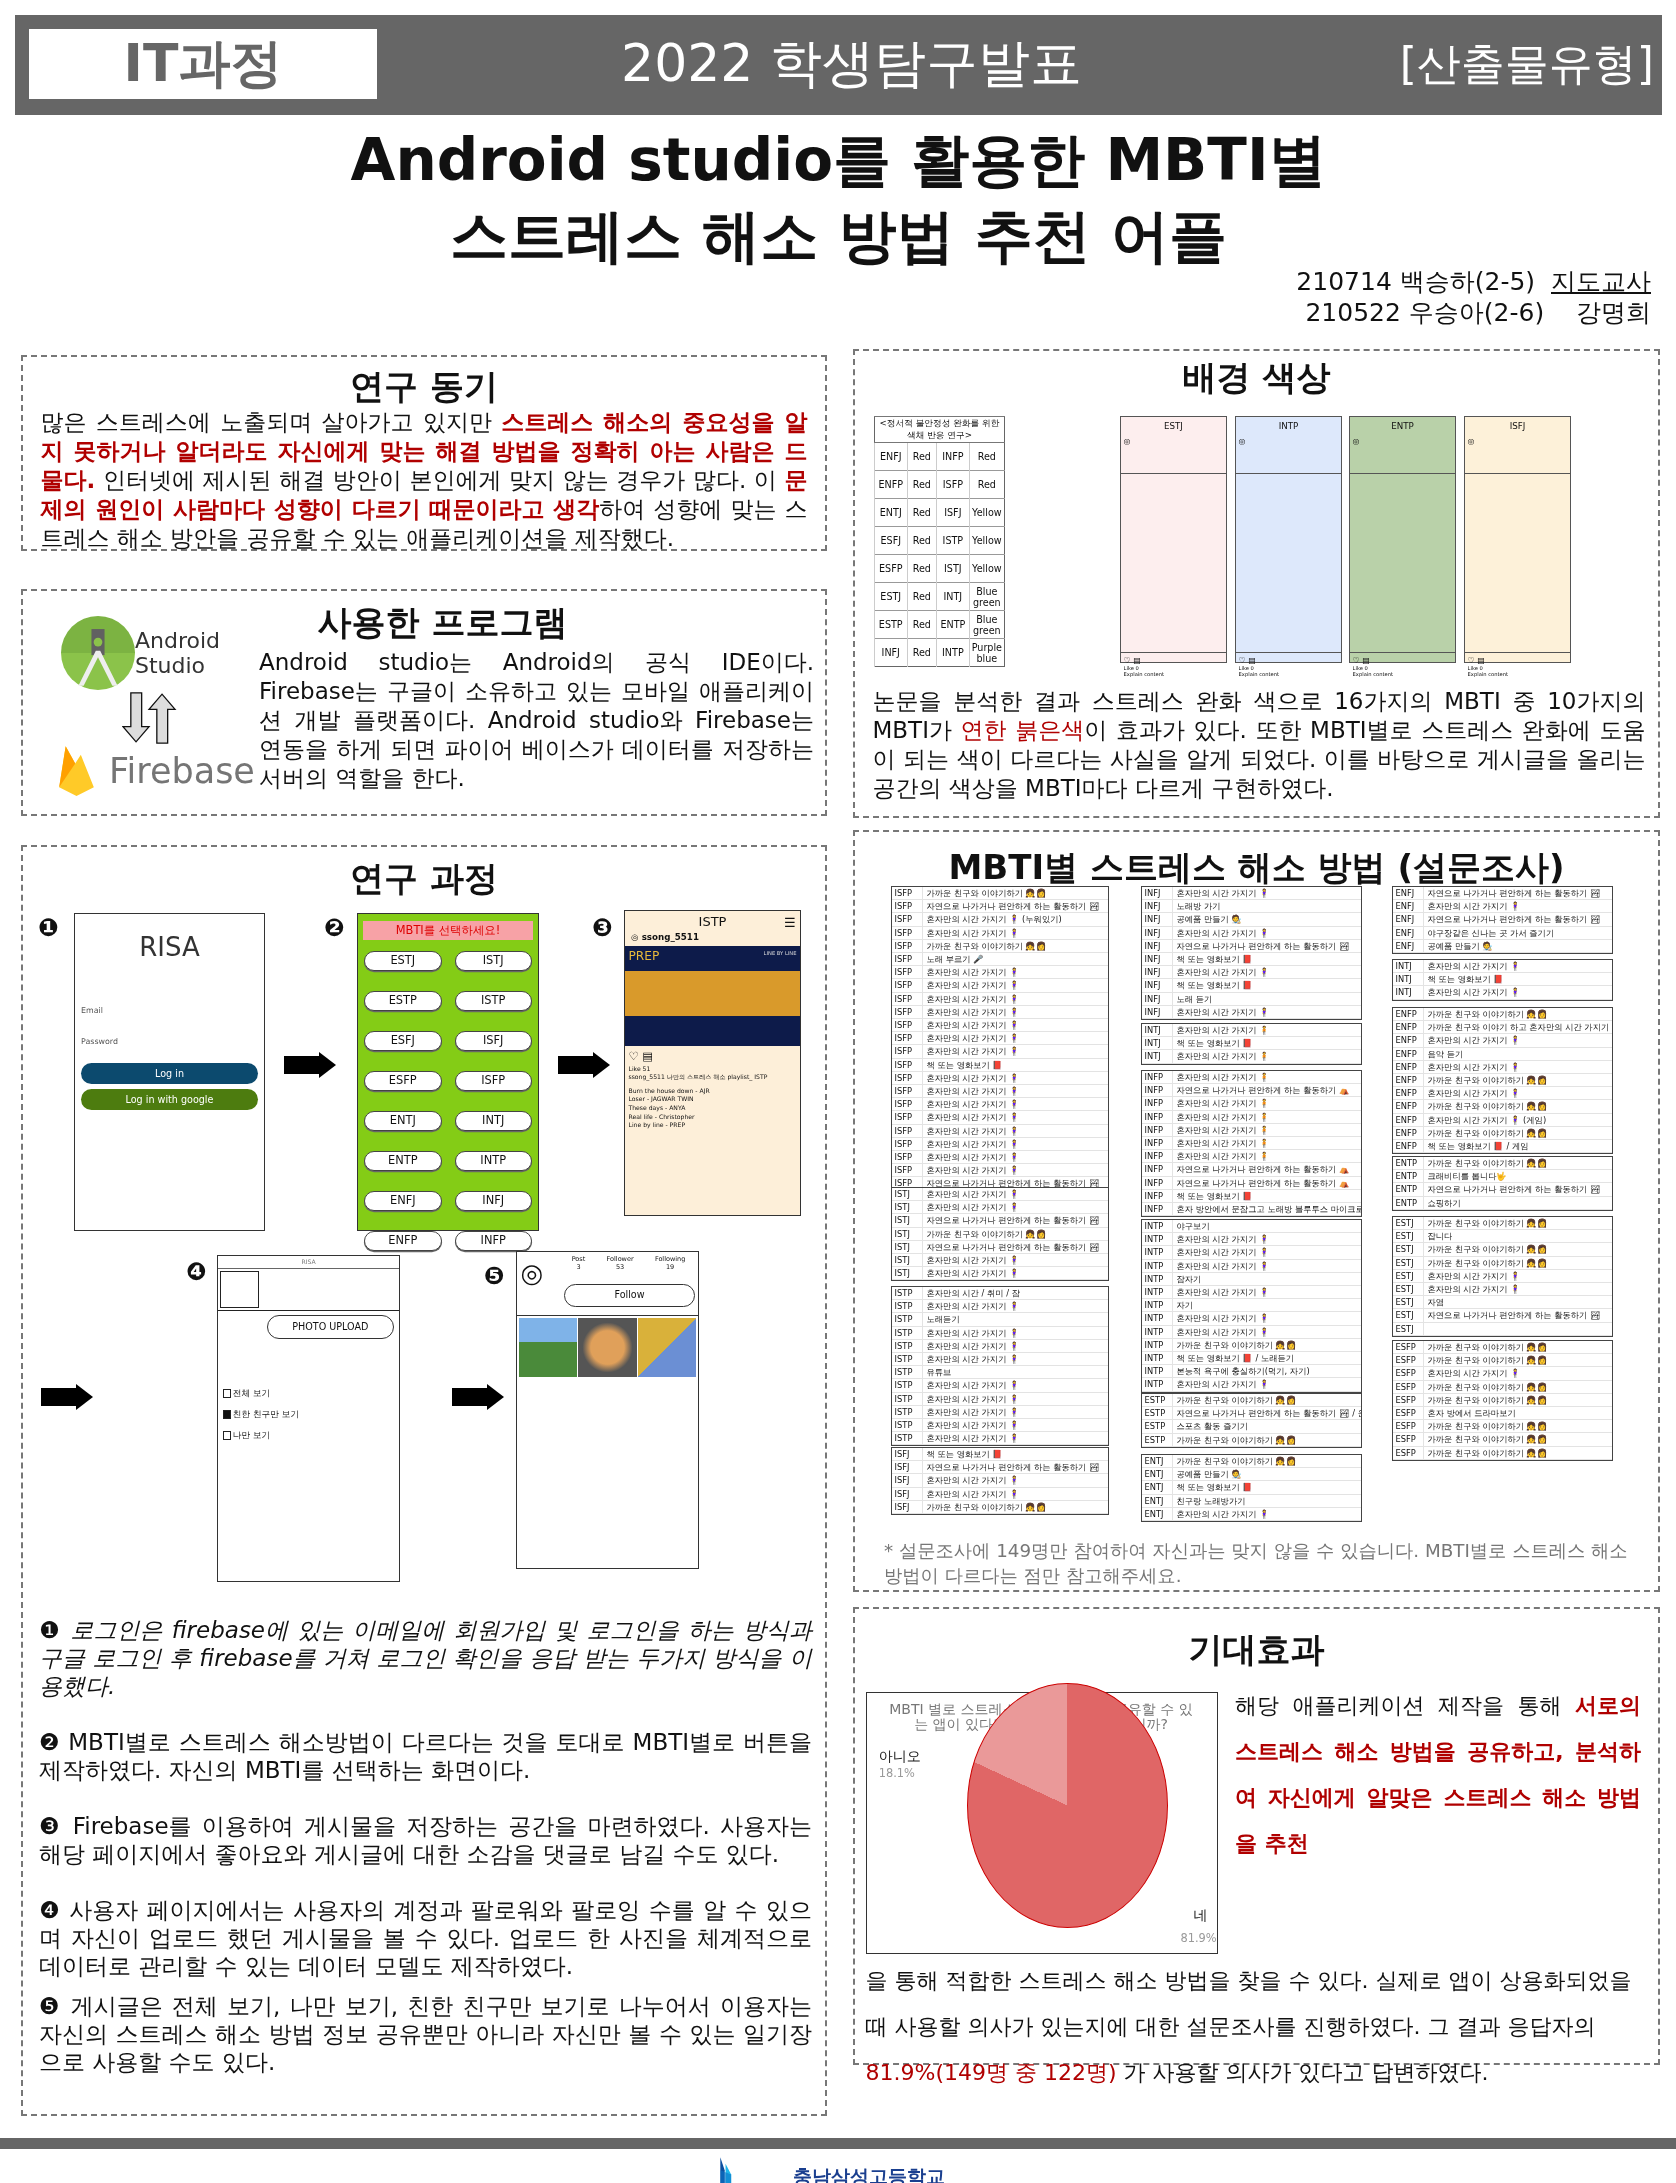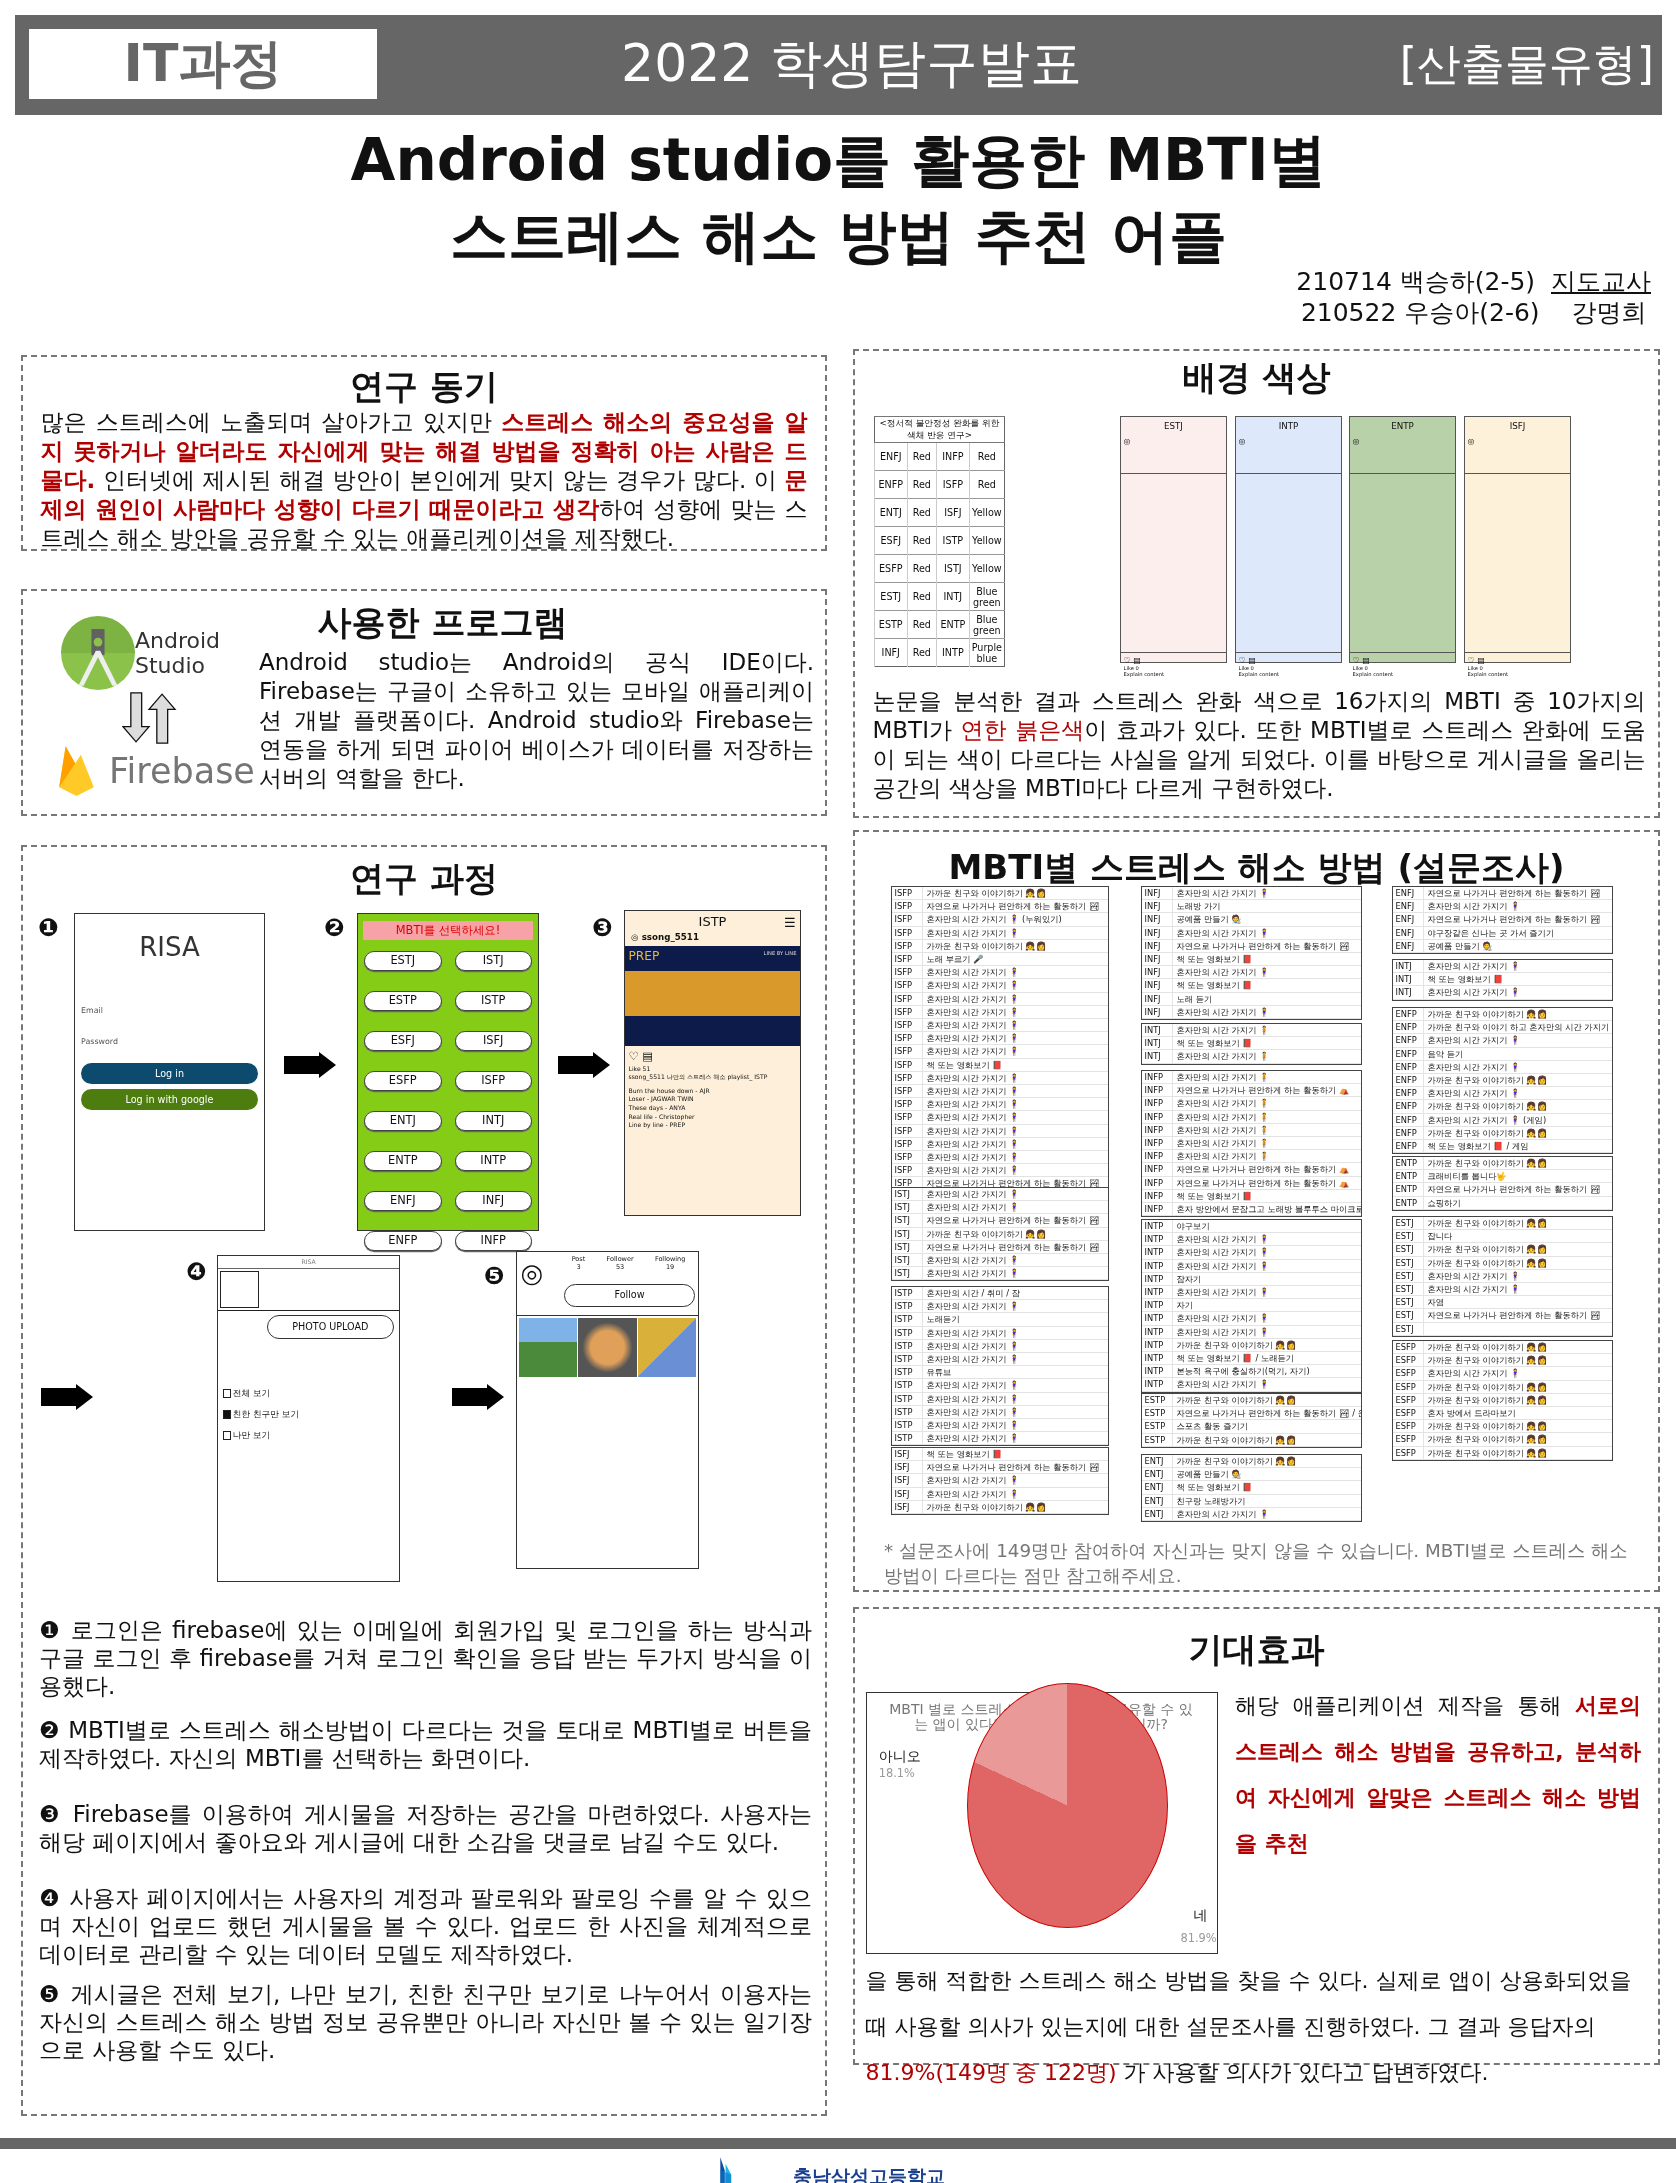--- a/index.html
+++ b/index.html
@@ -3,21 +3,21 @@
 <meta charset="utf-8">
 <style>
 *{box-sizing:border-box;margin:0;padding:0}
 body{width:1677px;height:2236px;background:#fff;font-family:"DejaVu Sans","Liberation Sans",sans-serif;color:#111;position:relative;overflow:hidden}
 .abs{position:absolute}
 .topbar{left:15px;top:15px;width:1647px;height:100px;background:#666}
 .it-box{left:29px;top:29px;width:348px;height:70px;background:#fff;display:flex;align-items:center;justify-content:center;font-size:52px;font-weight:bold;color:#666}
 .top-title{left:546px;top:29px;width:611px;height:70px;display:flex;align-items:center;justify-content:center;font-size:52px;color:#fff}
 .top-type{left:1375px;top:29px;width:279px;height:70px;display:flex;align-items:center;justify-content:flex-end;font-size:44px;color:#fff}
 .main-title{left:0;top:122px;width:1677px;text-align:center;font-weight:bold;font-size:58px;line-height:76px}
-.authors{right:26px;top:266px;text-align:center;font-size:25px;line-height:31px}
+.authors{right:26px;top:266px;text-align:right;font-size:25px;line-height:31px}
 .authors .u{text-decoration:underline}
 .panel{border:2.6px dashed #777}
 .ptitle{text-align:center;font-weight:bold;font-size:34px;line-height:44px}
 .body-text{font-size:23px;line-height:29px;text-align:justify}
 .red{color:#b00000;font-weight:bold}
 .red-n{color:#b00000}
 
 .logo-as{left:61px;top:616px;width:74px;height:74px;border-radius:50%;background:linear-gradient(#7cb342 50%,#8bc34a 50%)}
 .as-text{left:135px;top:629px;font-size:22px;line-height:24.5px;color:#333}
 .fb-text{left:109px;top:751px;font-size:35px;color:#757575}
@@ -316,21 +316,21 @@
     </div>
     <div class="abs" style="left:47px;top:32px;width:131px;height:23px;border:1.3px solid #333;border-radius:11.4px;text-align:center;line-height:20px;font-size:9.6px">Follow</div>
   </div>
   <div style="display:flex;gap:1.7px;padding:1.7px">
     <div style="flex:1;height:59px;background:linear-gradient(#7fb3e8 40%,#4a8a3a 40%)"></div>
     <div style="flex:1;height:59px;background:radial-gradient(#e0a05a 40%,#555 60%)"></div>
     <div style="flex:1;height:59px;background:linear-gradient(135deg,#d9b13a 50%,#6b8fd4 50%)"></div>
   </div>
 </div>
 <div id="descs" class="abs" style="left:39px;top:1616px;width:773px">
-    <p class="body-text" style="margin-bottom: 16px; line-height: 28px;">❶ 로그인은 firebase에 있는 이메일에 회원가입 및 로그인을 하는 방식과 구글 로그인 후 firebase를 거쳐 로그인 확인을 응답 받는 두가지 방식을 이용했다.</p>
+    <p class="body-text" style="margin-bottom: 28px; line-height: 28px; font-style: italic;">❶ 로그인은 firebase에 있는 이메일에 회원가입 및 로그인을 하는 방식과 구글 로그인 후 firebase를 거쳐 로그인 확인을 응답 받는 두가지 방식을 이용했다.</p>
     <p class="body-text" style="margin-bottom: 28px; line-height: 28px;">❷ MBTI별로 스트레스 해소방법이 다르다는 것을 토대로 MBTI별로 버튼을 제작하였다. 자신의 MBTI를 선택하는 화면이다.</p>
     <p class="body-text" style="margin-bottom: 28px; line-height: 28px;">❸ Firebase를 이용하여 게시물을 저장하는 공간을 마련하였다. 사용자는 해당 페이지에서 좋아요와 게시글에 대한 소감을 댓글로 남길 수도 있다.</p>
     <p class="body-text" style="margin-bottom: 12px; line-height: 28px;">❹ 사용자 페이지에서는 사용자의 계정과 팔로워와 팔로잉 수를 알 수 있으며 자신이 업로드 했던 게시물을  볼 수 있다. 업로드 한 사진을 체계적으로 데이터로 관리할 수 있는 데이터 모델도 제작하였다.</p>
     <p class="body-text" style="margin-bottom: 28px; line-height: 28px;">❺ 게시글은 전체 보기, 나만 보기, 친한 친구만 보기로 나누어서 이용자는 자신의 스트레스 해소 방법 정보 공유뿐만 아니라 자신만 볼 수 있는 일기장으로 사용할 수도 있다.</p>
   </div>
 
 <div class="abs panel" style="left:853px;top:830px;width:807px;height:762px">
   <div class="ptitle abs" style="left:0;top:13px;width:100%">MBTI별 스트레스 해소 방법 (설문조사)</div>
   <div class="abs" style="left:29px;top:707px;width:751px;font-size:18.3px;line-height:24.5px;color:#777">* 설문조사에 149명만 참여하여 자신과는 맞지 않을 수 있습니다. MBTI별로 스트레스 해소 방법이 다르다는 점만 참고해주세요.</div>
 </div>

